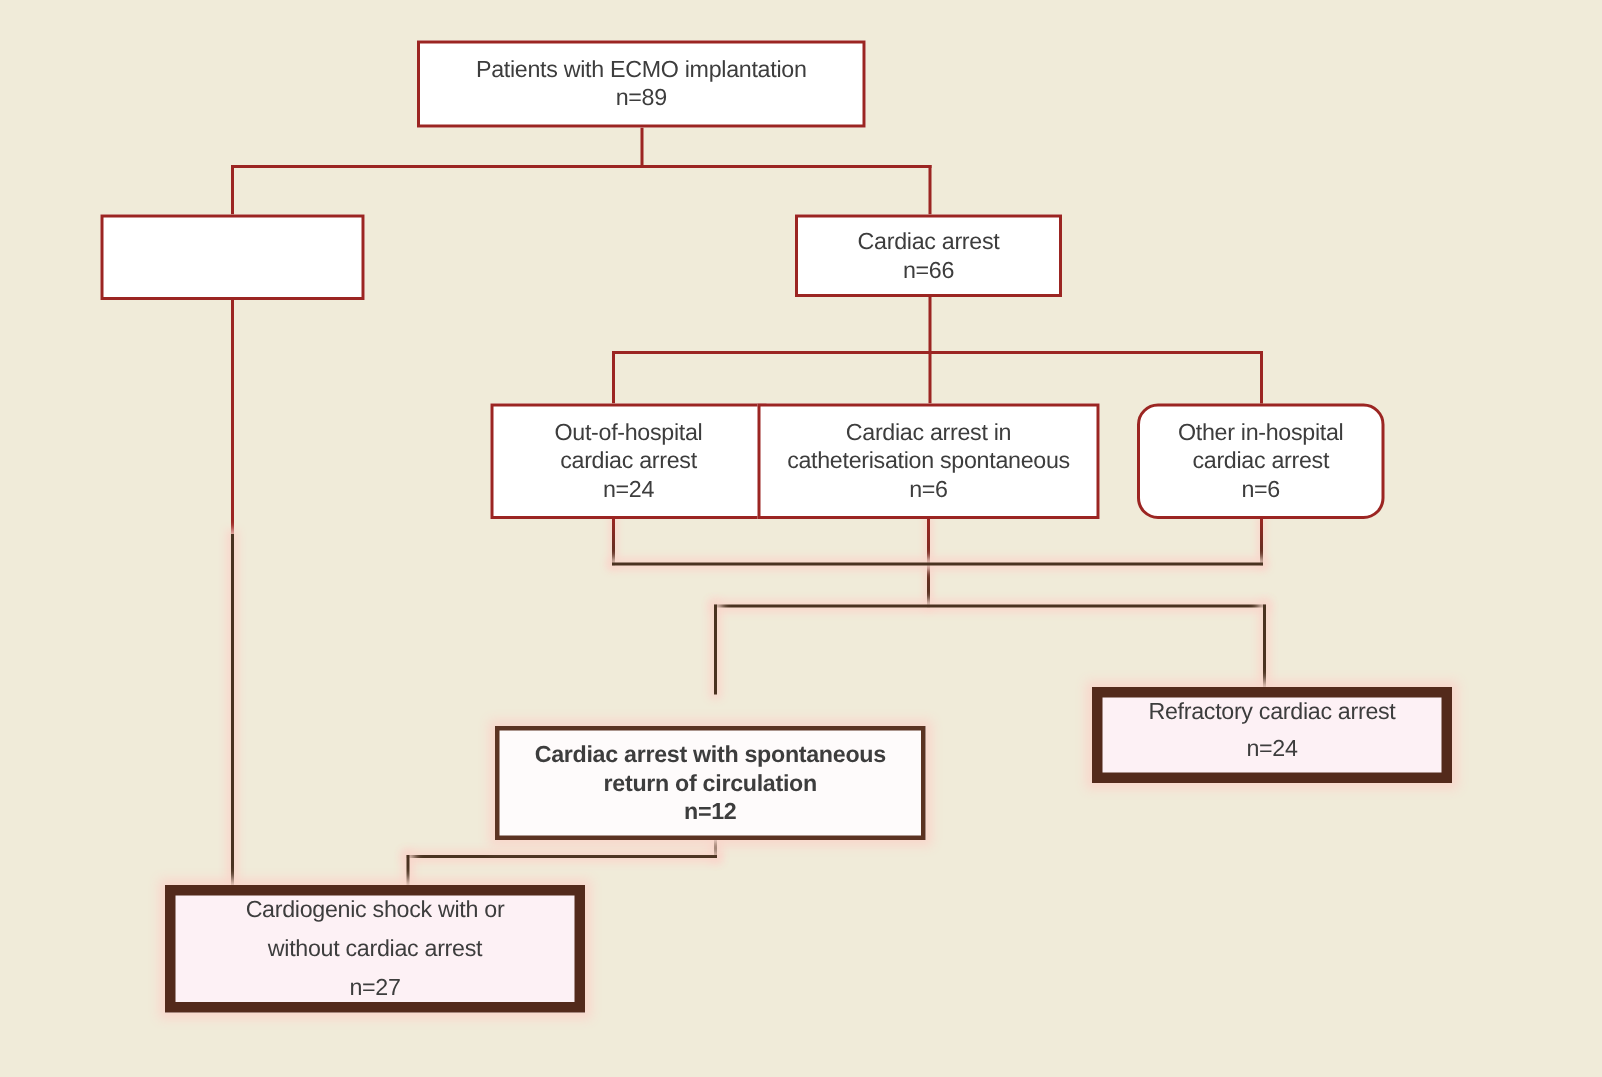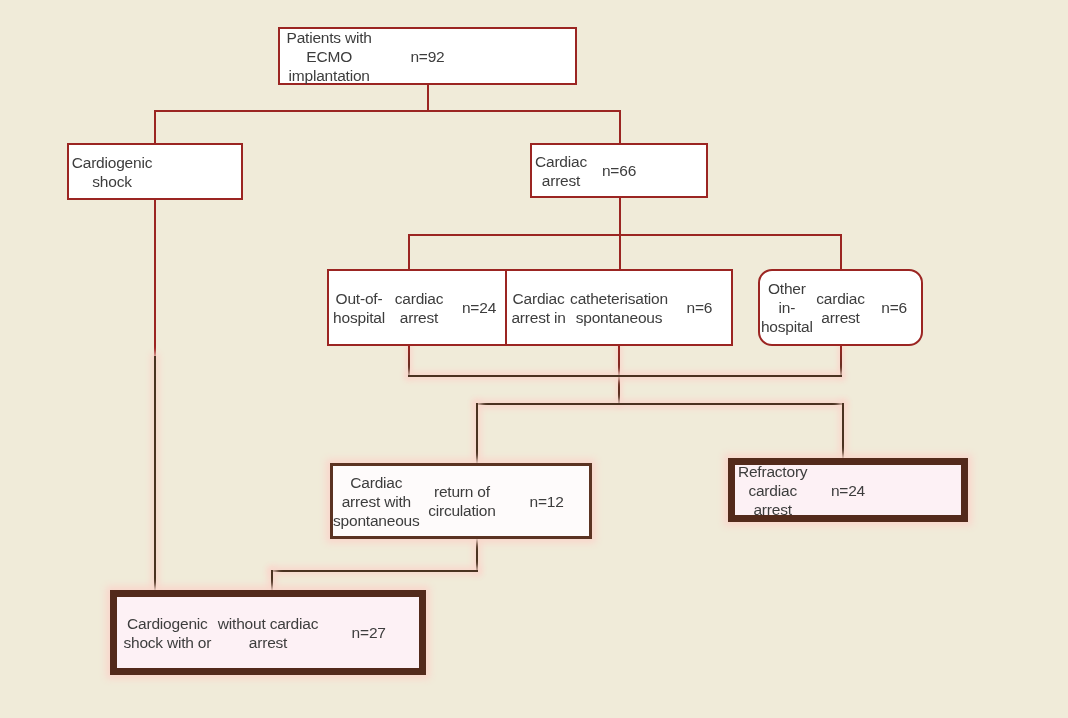--- a/index.html
+++ b/index.html
@@ -30,21 +30,21 @@
     background: linear-gradient(to bottom, var(--c-red, #9b2522), var(--c-brown, #4a3220));
     box-shadow: 0 0 5px 2px var(--c-glow, #f9d7cc);
   }
   
   .node {
     position: absolute;
     box-sizing: border-box;
     background: var(--c-box_fill, #fff);
     border: 2px solid var(--c-red, #9b2522);
     display: flex;
-    flex-direction: row;
+    flex-direction: column;
     justify-content: center;
     align-items: center;
     text-align: center;
     color: var(--c-text, #3d3d3d);
     font-size: 15.5px;
     line-height: 19px;
     letter-spacing: -0.2px;
   }
   .node.brown-border {
     border: 3px solid var(--c-brown_border, #5b3322);
@@ -86,26 +86,25 @@
   <div class="ln brown" style="left:476px;top:403px;width:368px;height:2px;"></div>
   <div class="ln brown" style="left:476px;top:403px;width:2px;height:60px;"></div>
   <div class="ln brown" style="left:842px;top:403px;width:2px;height:55px;"></div>
 
   <div class="ln brown" style="left:476px;top:539px;width:2px;height:33px;"></div>
   <div class="ln brown" style="left:271px;top:570px;width:207px;height:2px;"></div>
   <div class="ln brown" style="left:271px;top:570px;width:2px;height:22px;"></div>
 
   <div class="node" style="left:278px;top:27px;width:299px;height:58px;">
     <div class="txt">Patients with ECMO implantation</div>
-    <div class="txt">n=92</div>
+    <div class="txt">n=89</div>
     <div class="txt"></div>
   </div>
 
   <div class="node" style="left:67px;top:143px;width:176px;height:57px;">
-    <div class="txt">Cardiogenic shock</div>
     <div class="txt"></div>
   </div>
 
   <div class="node" style="left:530px;top:143px;width:178px;height:55px;">
     <div class="txt">Cardiac arrest</div>
     <div class="txt">n=66</div>
     <div class="txt"></div>
   </div>
 
   <div class="node" style="left:327px;top:269px;width:184px;height:77px;">
@@ -119,31 +118,31 @@
     <div class="txt">catheterisation spontaneous</div>
     <div class="txt">n=6</div>
   </div>
 
   <div class="node" style="left:758px;top:269px;width:165px;height:77px;border-radius:14px;">
     <div class="txt">Other in-hospital</div>
     <div class="txt">cardiac arrest</div>
     <div class="txt">n=6</div>
   </div>
 
-  <div class="node brown-border" style="left:330px;top:463px;width:262px;height:76px;">
+  <div class="node brown-border" style="left:330px;top:484px;width:287px;height:76px;font-weight:bold;">
     <div class="txt">Cardiac arrest with spontaneous</div>
     <div class="txt">return of circulation</div>
     <div class="txt">n=12</div>
   </div>
 
   <div class="node thick" style="left:728px;top:458px;width:240px;height:64px;">
     <div class="txt">Refractory cardiac arrest</div>
     <div class="txt">n=24</div>
     <div class="txt"></div>
   </div>
 
-  <div class="node thick" style="left:110px;top:590px;width:316px;height:85px;">
+  <div class="node thick" style="left:110px;top:590px;width:280px;height:85px;">
     <div class="txt">Cardiogenic shock with or</div>
     <div class="txt">without cardiac arrest</div>
     <div class="txt">n=27</div>
   </div>
 
 </div>
 
 </body></html>

